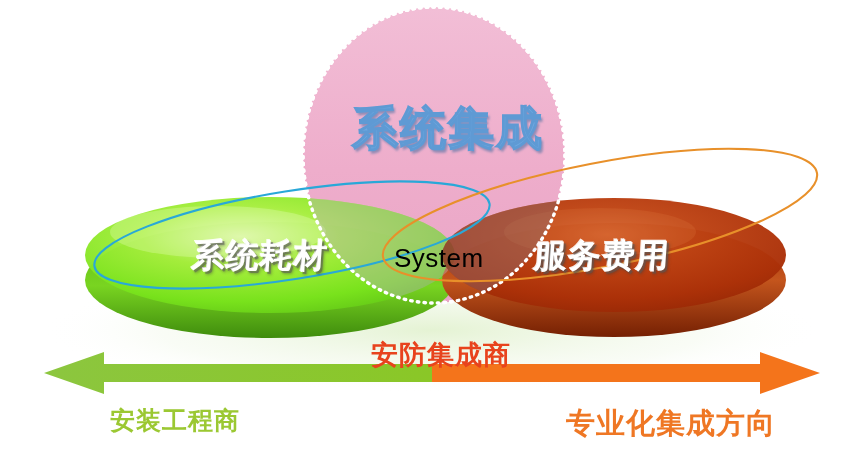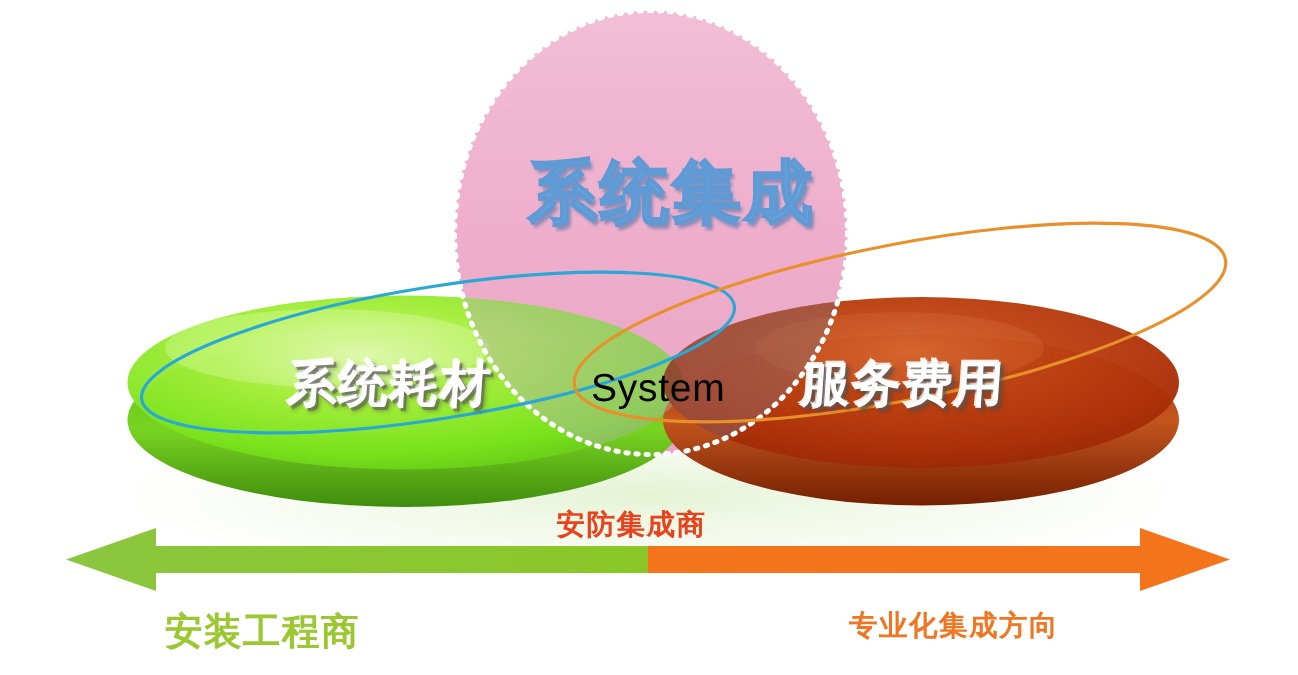--- a/index.html
+++ b/index.html
@@ -81,37 +81,37 @@
     font-size: 26px;
     font-weight: 300;
     color: #000000;
     letter-spacing: 0.5px;
   }
 
   
   .label-integrator {
     left: 371px;
     top: 337px;
-    font-size: 19px;
+    font-size: 27px;
     font-weight: bold;
     color: #e8431d;
     letter-spacing: 1px;
   }
   .label-installer {
     left: 110px;
     top: 404px;
     font-size: 25px;
     font-weight: bold;
     color: #9bc832;
     letter-spacing: 1px;
   }
   .label-direction {
     left: 566px;
     top: 404px;
-    font-size: 19px;
+    font-size: 29px;
     font-weight: bold;
     color: #ef7724;
     letter-spacing: 1px;
   }
 </style>
 </head>
 <body>
 
 <div id="stage">
 

